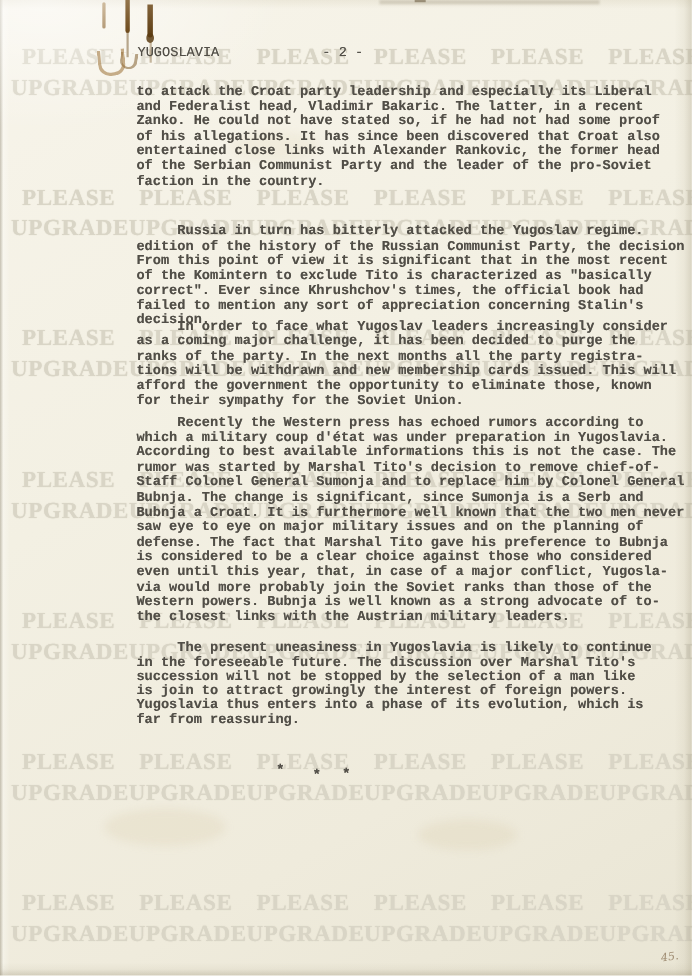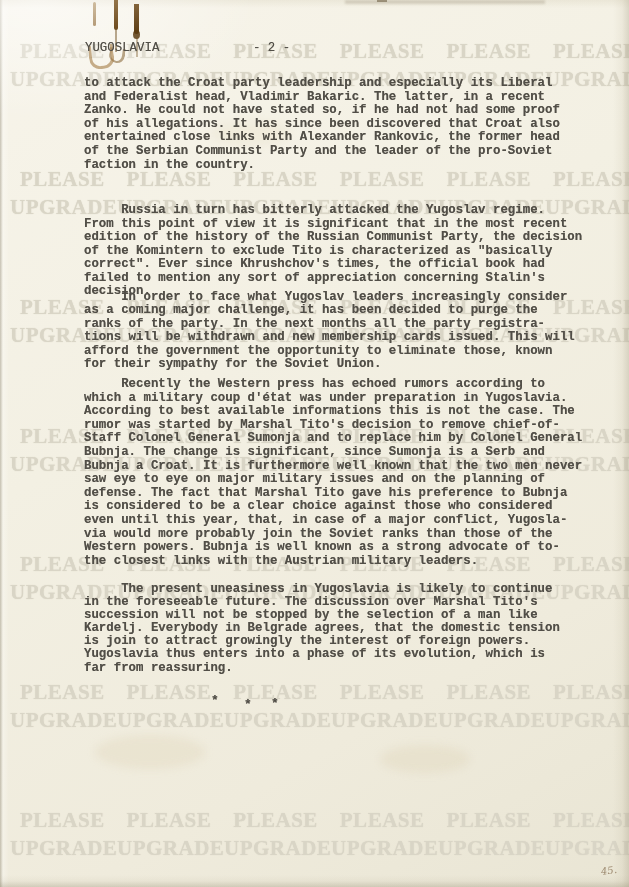--- a/index.html
+++ b/index.html
@@ -30,21 +30,21 @@
   .b2{left:380px;top:745px;width:90px;height:28px;}
   .b3{left:210px;top:120px;width:80px;height:26px;background:rgba(205,186,140,.10);}
 
   
   .wm{position:absolute;font-family:"Liberation Serif",serif;font-weight:700;
     font-size:21px;letter-spacing:.5px;color:var(--wm,#d9d5c6);
     text-shadow:0 0 1px rgba(214,210,194,.9);white-space:pre;}
 
   
   .tw{font-family:"Liberation Mono","DejaVu Sans Mono",monospace;font-size:12.4px;
-    color:var(--ink,#514e47);text-shadow:0 0 .6px rgba(80,77,70,.6);}
+    color:var(--ink,#514e47);text-shadow:0 0 .6px rgba(80,77,70,.6);margin-left:40px;}
   .hdr{position:absolute;top:41px;}
   #section-title{left:85px;}
   #page-number{left:253px;}
   .para{position:absolute;left:84px;}
   .line{white-space:pre;font-weight:bold;}
 
   .sep{position:absolute;font-size:13px;font-weight:700;}
 
   
   .stain{position:absolute;}
@@ -186,22 +186,22 @@
         <div class="line" style="line-height: 13.6px; height: 13.6px;">to attack the Croat party leadership and especially its Liberal</div>
         <div class="line" style="line-height: 13.6px; height: 13.6px;">and Federalist head, Vladimir Bakaric. The latter, in a recent</div>
         <div class="line" style="line-height: 13.6px; height: 13.6px;">Zanko. He could not have stated so, if he had not had some proof</div>
         <div class="line" style="line-height: 13.6px; height: 13.6px;">of his allegations. It has since been discovered that Croat also</div>
         <div class="line" style="line-height: 13.6px; height: 13.6px;">entertained close links with Alexander Rankovic, the former head</div>
         <div class="line" style="line-height: 13.6px; height: 13.6px;">of the Serbian Communist Party and the leader of the pro-Soviet</div>
         <div class="line" style="line-height: 13.6px; height: 13.6px;">faction in the country.</div>
       </div>
       <div class="para tw" style="top: 204px;">
         <div class="line" style="line-height: 13.5px; height: 13.5px;">     Russia in turn has bitterly attacked the Yugoslav regime.</div>
+        <div class="line" style="line-height: 13.5px; height: 13.5px;">edition of the history of the Russian Communist Party, the decision</div>
         <div class="line" style="line-height: 13.5px; height: 13.5px;">From this point of view it is significant that in the most recent</div>
-        <div class="line" style="line-height: 13.5px; height: 13.5px;">edition of the history of the Russian Communist Party, the decision</div>
         <div class="line" style="line-height: 13.5px; height: 13.5px;">of the Komintern to exclude Tito is characterized as "basically</div>
         <div class="line" style="line-height: 13.5px; height: 13.5px;">correct". Ever since Khrushchov's times, the official book had</div>
         <div class="line" style="line-height: 13.5px; height: 13.5px;">failed to mention any sort of appreciation concerning Stalin's</div>
         <div class="line" style="line-height: 13.5px; height: 13.5px;">decision.</div>
       </div>
       <div class="para tw" style="top: 291px;">
         <div class="line" style="line-height: 13.4px; height: 13.4px;">     In order to face what Yugoslav leaders increasingly consider</div>
         <div class="line" style="line-height: 13.4px; height: 13.4px;">as a coming major challenge, it has been decided to purge the</div>
         <div class="line" style="line-height: 13.4px; height: 13.4px;">ranks of the party. In the next months all the party registra-</div>
         <div class="line" style="line-height: 13.4px; height: 13.4px;">tions will be withdrawn and new membership cards issued. This will</div>
@@ -221,21 +221,20 @@
         <div class="line" style="line-height: 13.6px; height: 13.6px;">is considered to be a clear choice against those who considered</div>
         <div class="line" style="line-height: 13.6px; height: 13.6px;">even until this year, that, in case of a major conflict, Yugosla-</div>
         <div class="line" style="line-height: 13.6px; height: 13.6px;">via would more probably join the Soviet ranks than those of the</div>
         <div class="line" style="line-height: 13.6px; height: 13.6px;">Western powers. Bubnja is well known as a strong advocate of to-</div>
         <div class="line" style="line-height: 13.6px; height: 13.6px;">the closest links with the Austrian military leaders.</div>
       </div>
       <div class="para tw" style="top: 583px;">
         <div class="line" style="line-height: 13.1px; height: 13.1px;">     The present uneasiness in Yugoslavia is likely to continue</div>
         <div class="line" style="line-height: 13.1px; height: 13.1px;">in the foreseeable future. The discussion over Marshal Tito's</div>
         <div class="line" style="line-height: 13.1px; height: 13.1px;">succession will not be stopped by the selection of a man like</div>
-        <div class="line" style="line-height: 13.1px; height: 13.1px;">Kardelj. Everybody in Belgrade agrees, that the domestic tension</div>
         <div class="line" style="line-height: 13.1px; height: 13.1px;">is join to attract growingly the interest of foreign powers.</div>
         <div class="line" style="line-height: 13.1px; height: 13.1px;">Yugoslavia thus enters into a phase of its evolution, which is</div>
         <div class="line" style="line-height: 13.1px; height: 13.1px;">far from reassuring.</div>
       </div>
     </div>
 
   <div id="separator">
       <span class="sep tw" style="left: 211px; top: 693px;">*</span>
       <span class="sep tw" style="left: 244px; top: 697px;">*</span>
       <span class="sep tw" style="left: 271px; top: 696px;">*</span>

